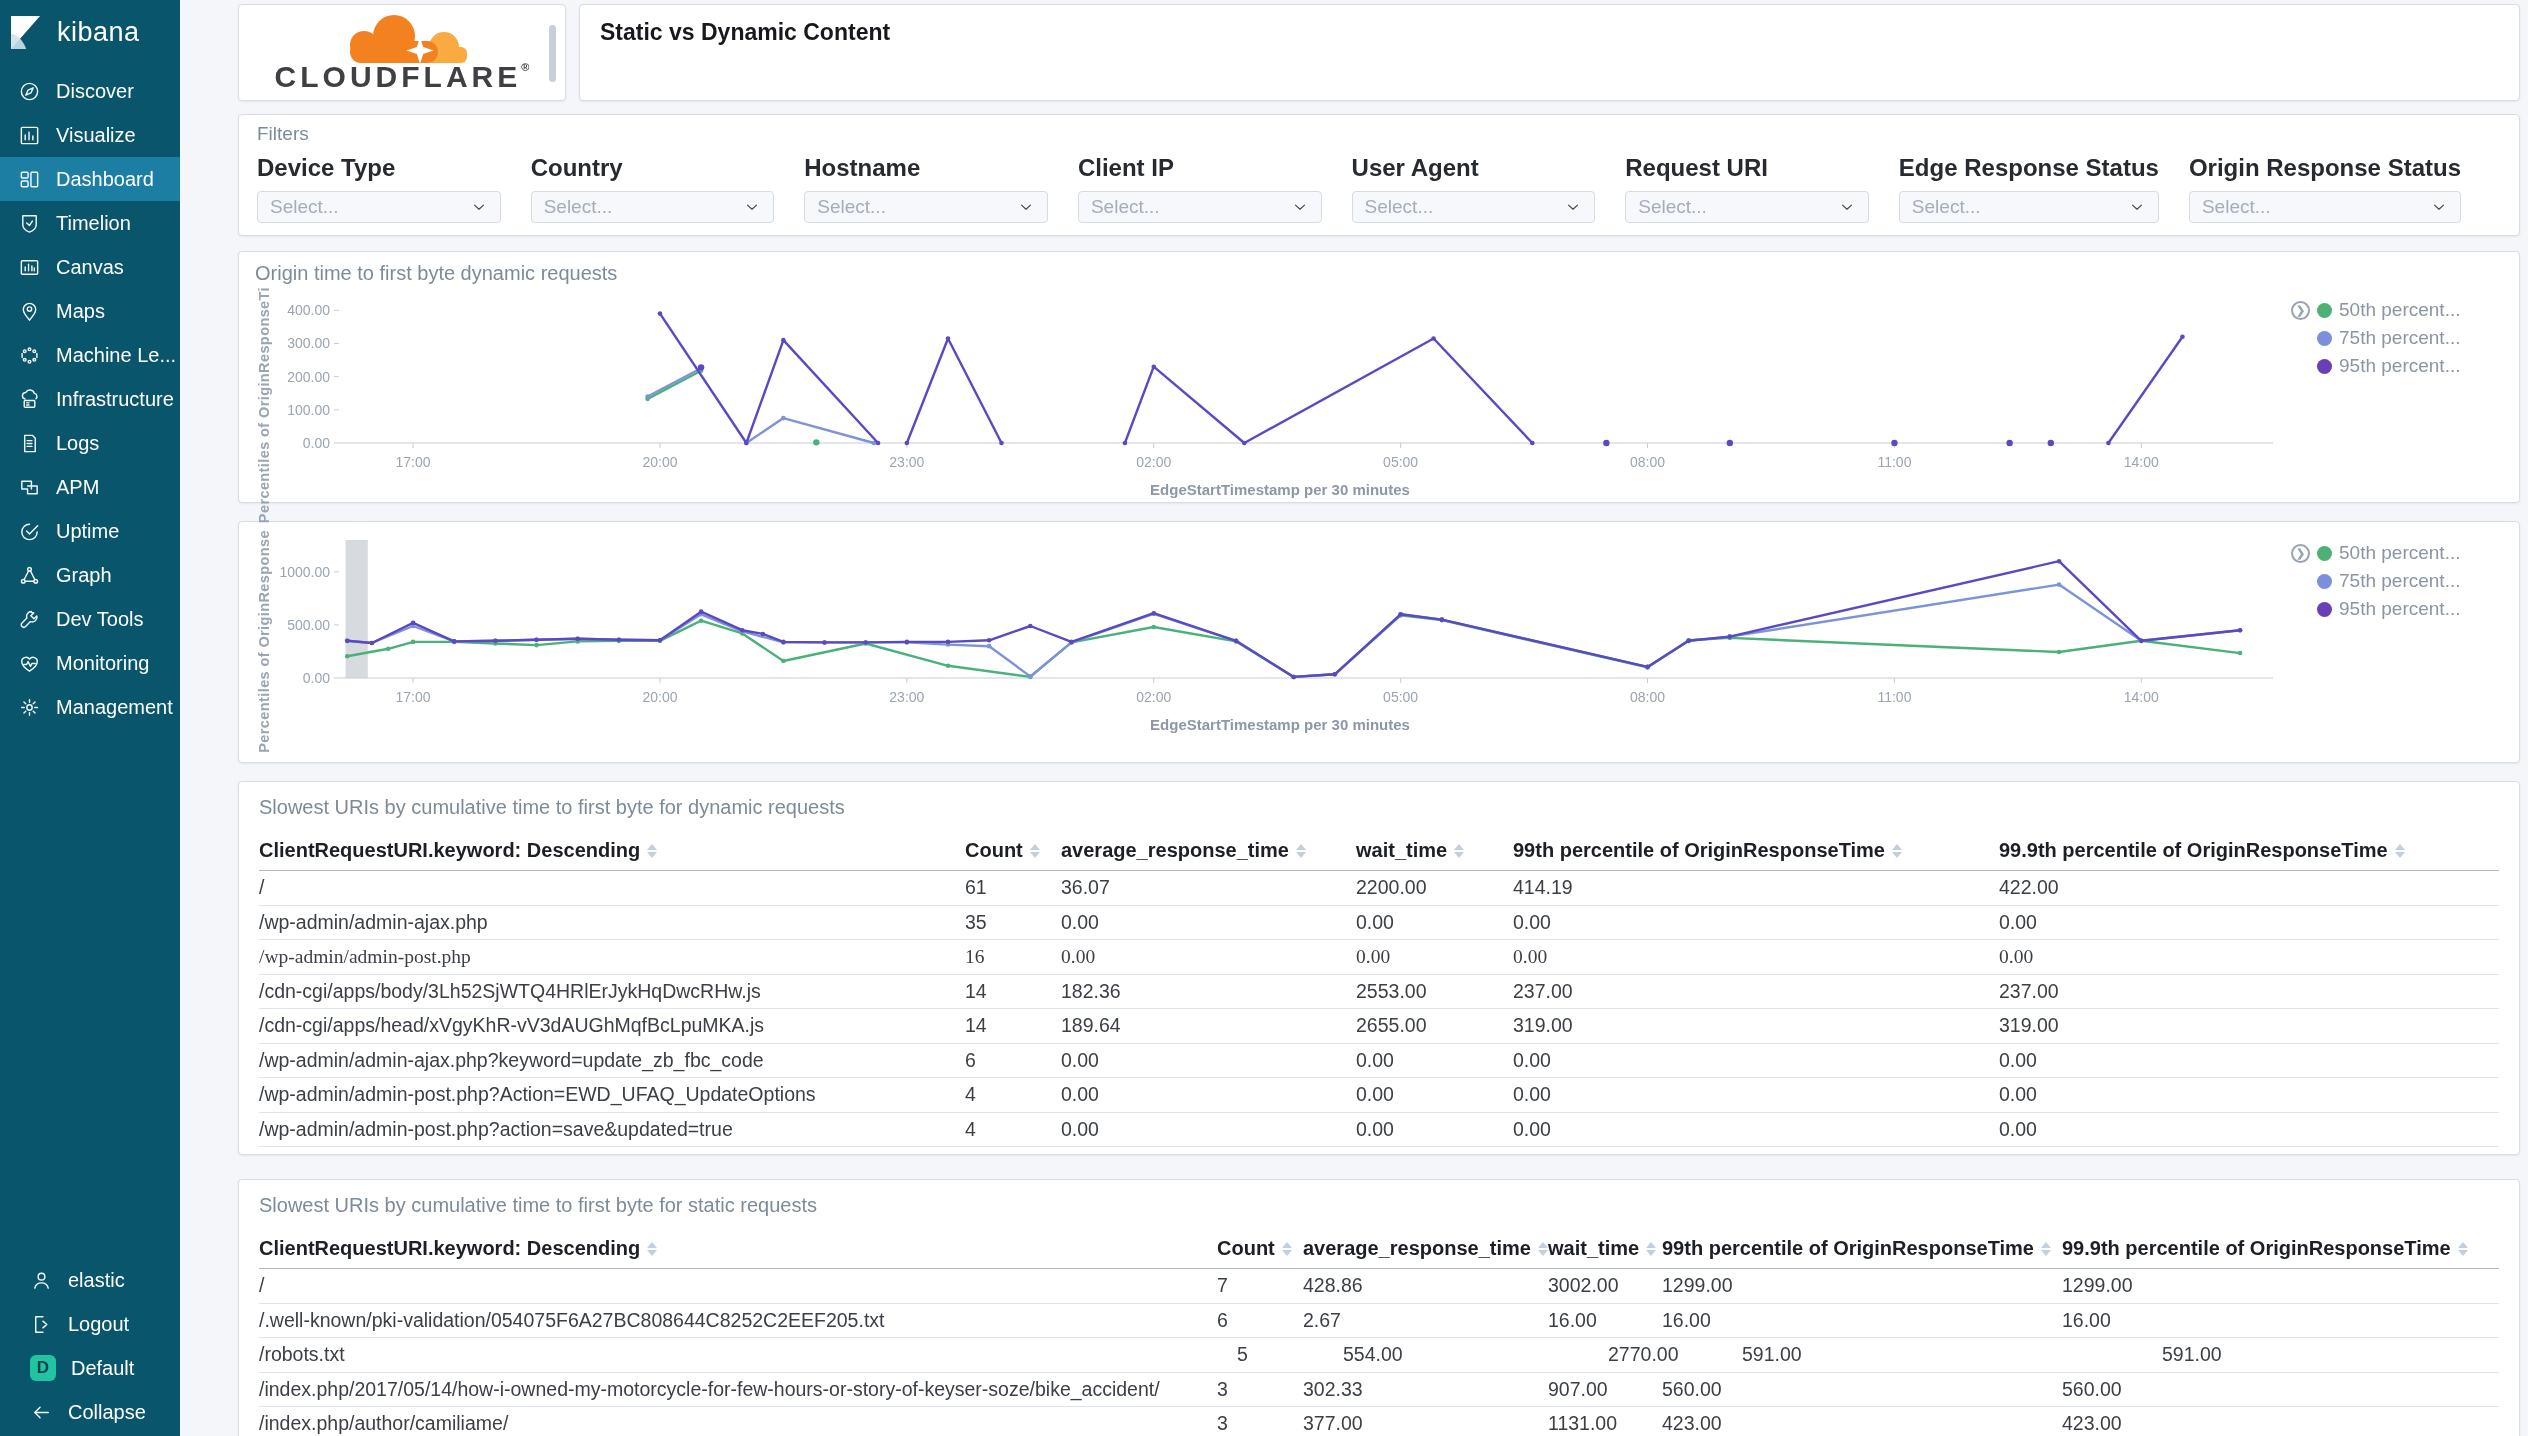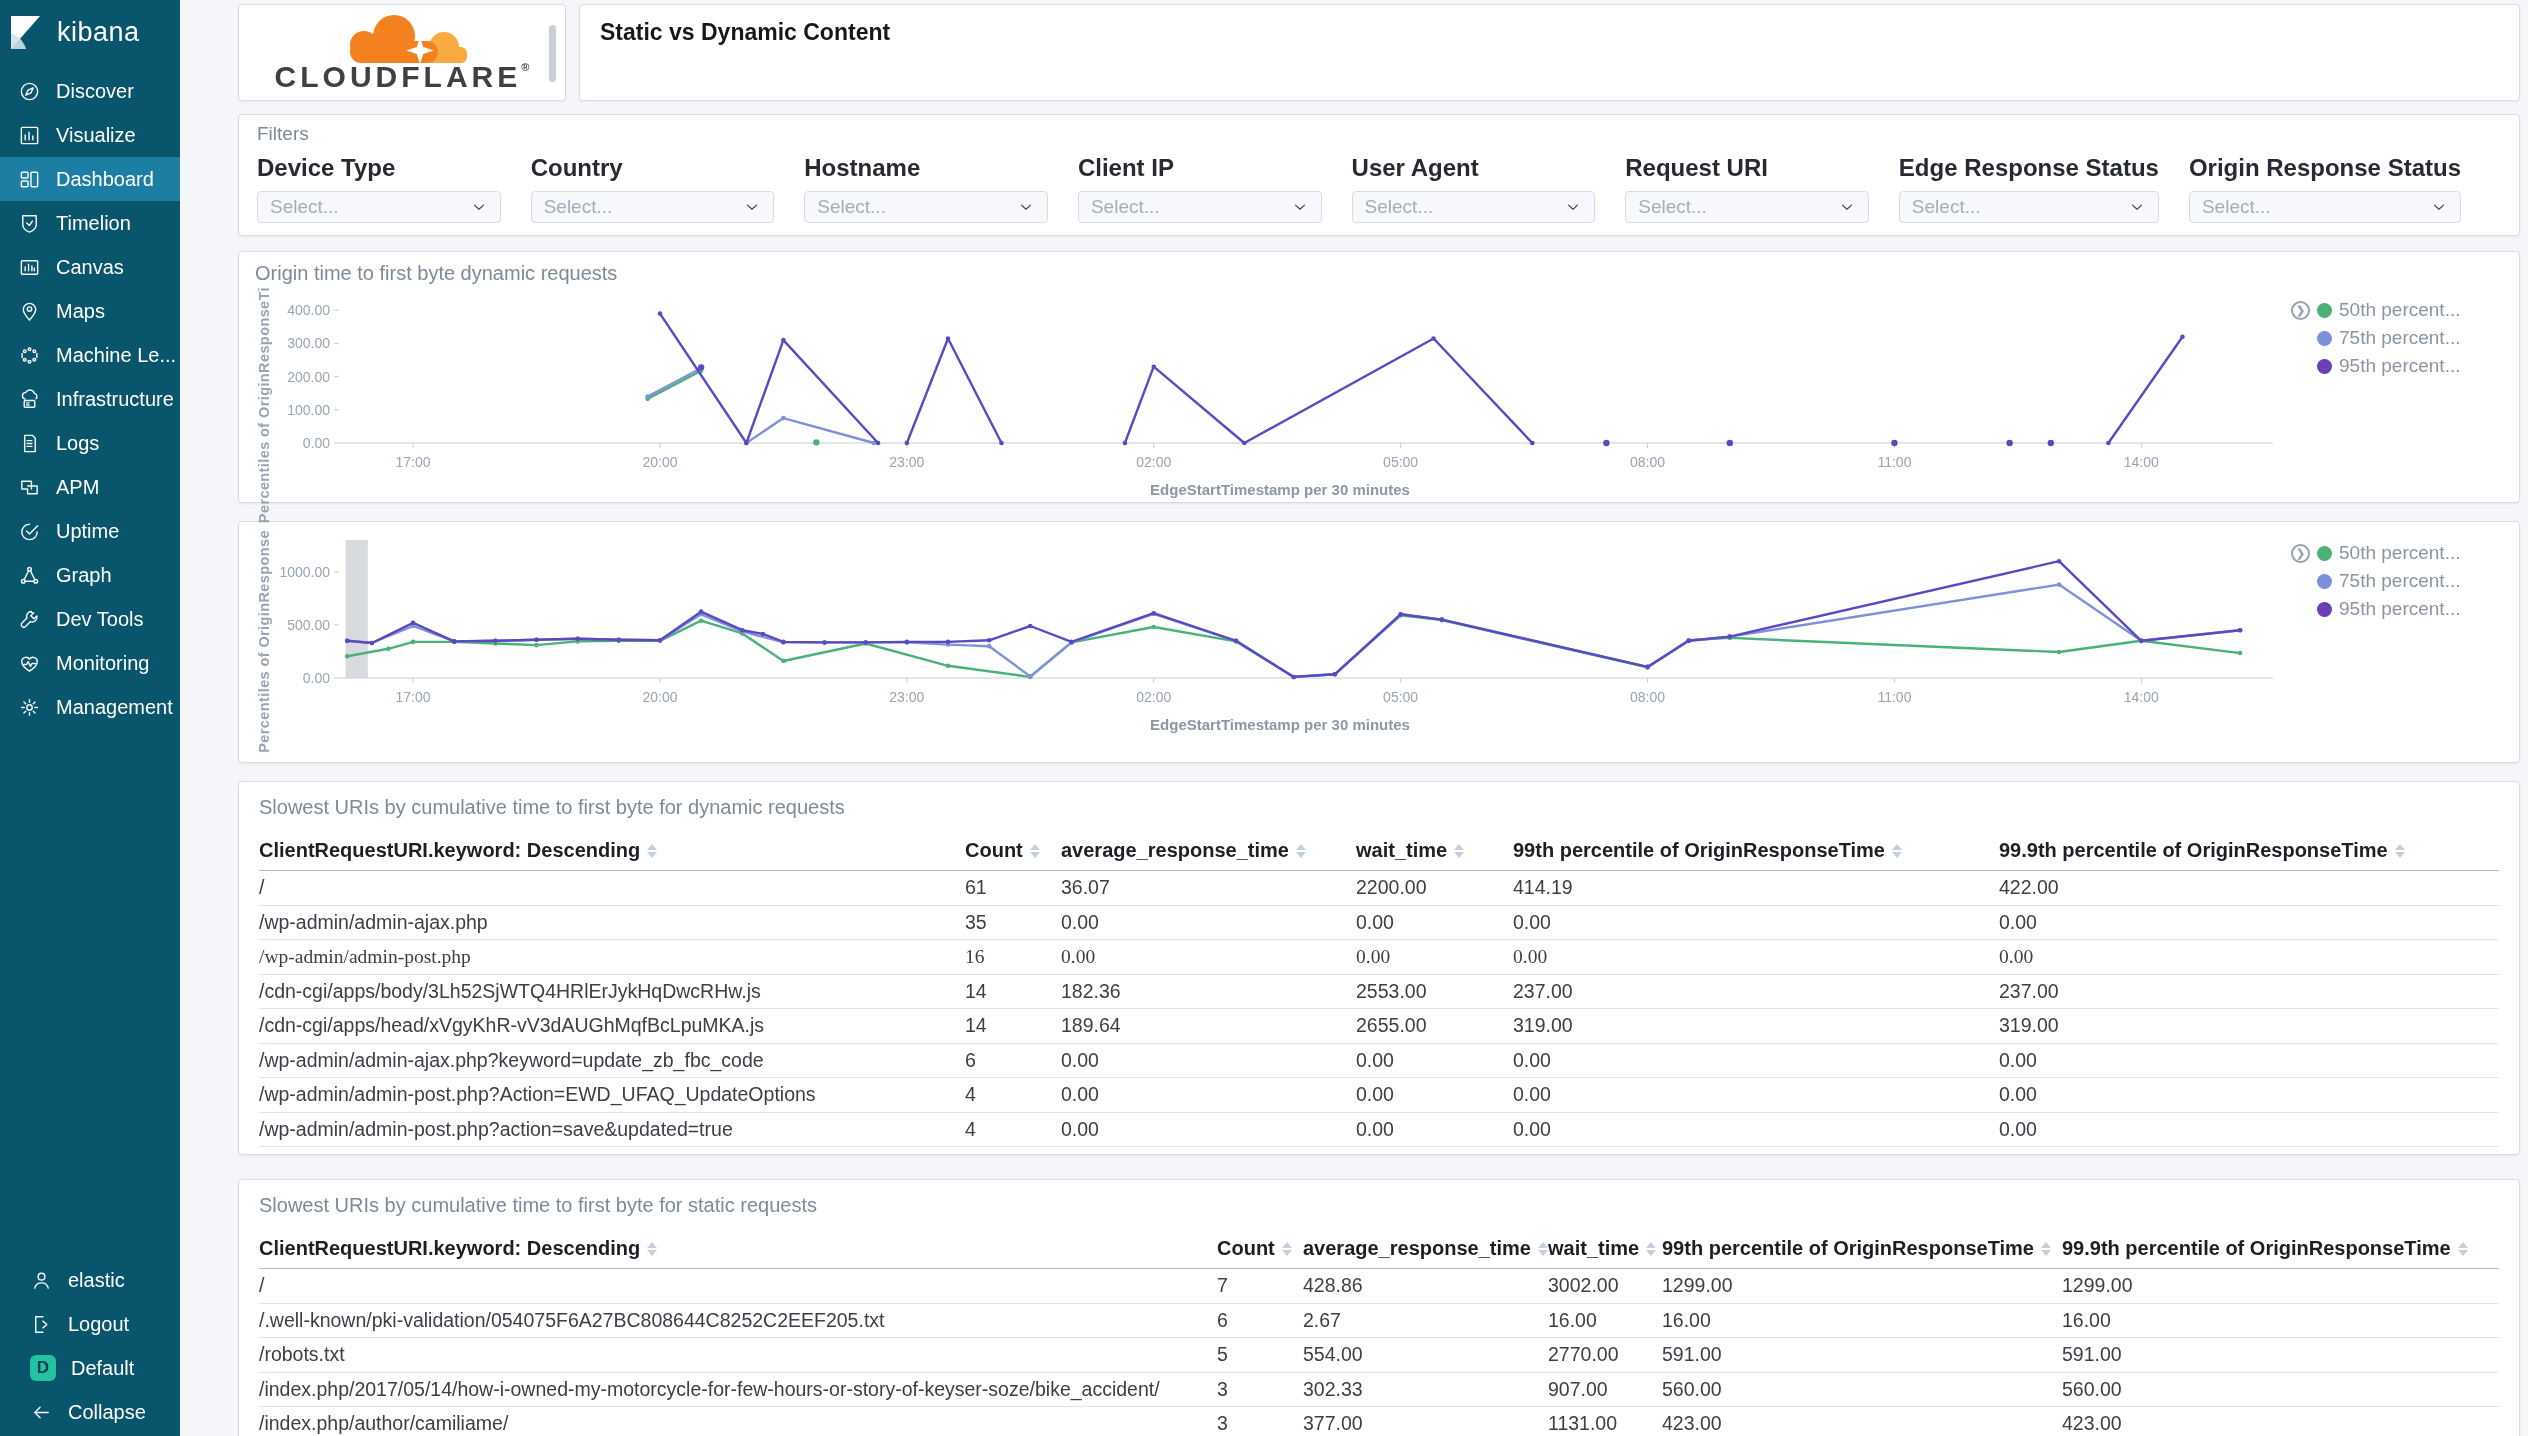--- a/index.html
+++ b/index.html
@@ -736,21 +736,21 @@
           <div class="td">1299.00</div>
         </div>
         <div class="trow tdata" style="grid-template-columns: 958px 86px 245px 114px 400px 1fr;">
           <div class="td">/.well-known/pki-validation/054075F6A27BC808644C8252C2EEF205.txt</div>
           <div class="td">6</div>
           <div class="td">2.67</div>
           <div class="td">16.00</div>
           <div class="td">16.00</div>
           <div class="td">16.00</div>
         </div>
-        <div class="trow tdata" style="grid-template-columns: 958px 86px 245px 114px 400px 1fr;">
+        <div class="trow tdata" style="grid-template-columns: 958px 86px 245px 114px 400px 1fr; gap: 20px;">
           <div class="td">/robots.txt</div>
           <div class="td">5</div>
           <div class="td">554.00</div>
           <div class="td">2770.00</div>
           <div class="td">591.00</div>
           <div class="td">591.00</div>
         </div>
         <div class="trow tdata" style="grid-template-columns: 958px 86px 245px 114px 400px 1fr;">
           <div class="td">/index.php/2017/05/14/how-i-owned-my-motorcycle-for-few-hours-or-story-of-keyser-soze/bike_accident/</div>
           <div class="td">3</div>

